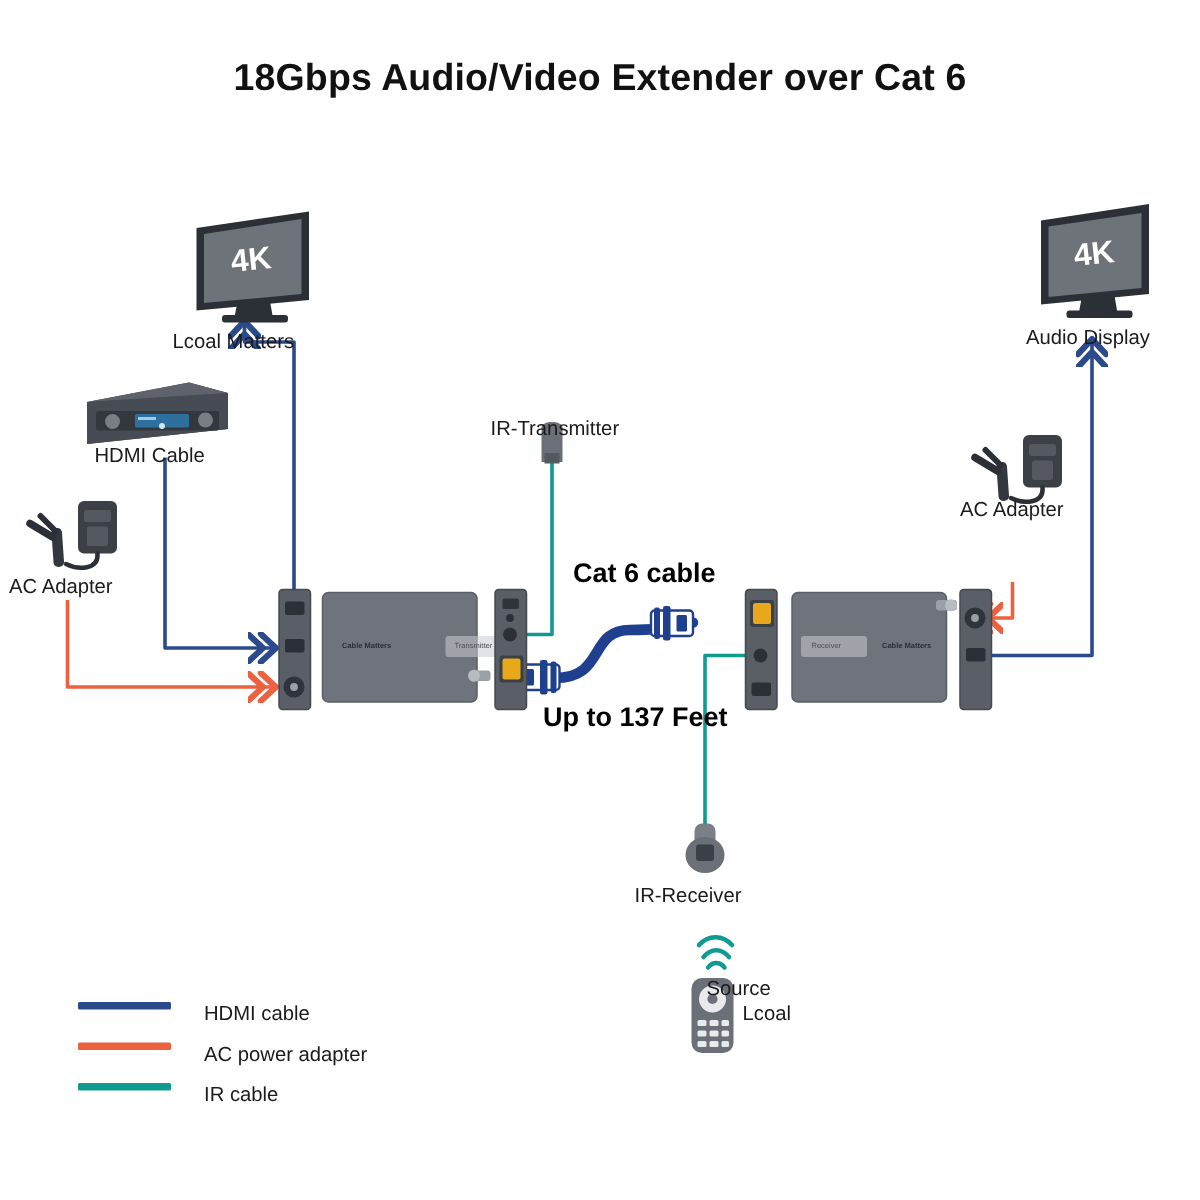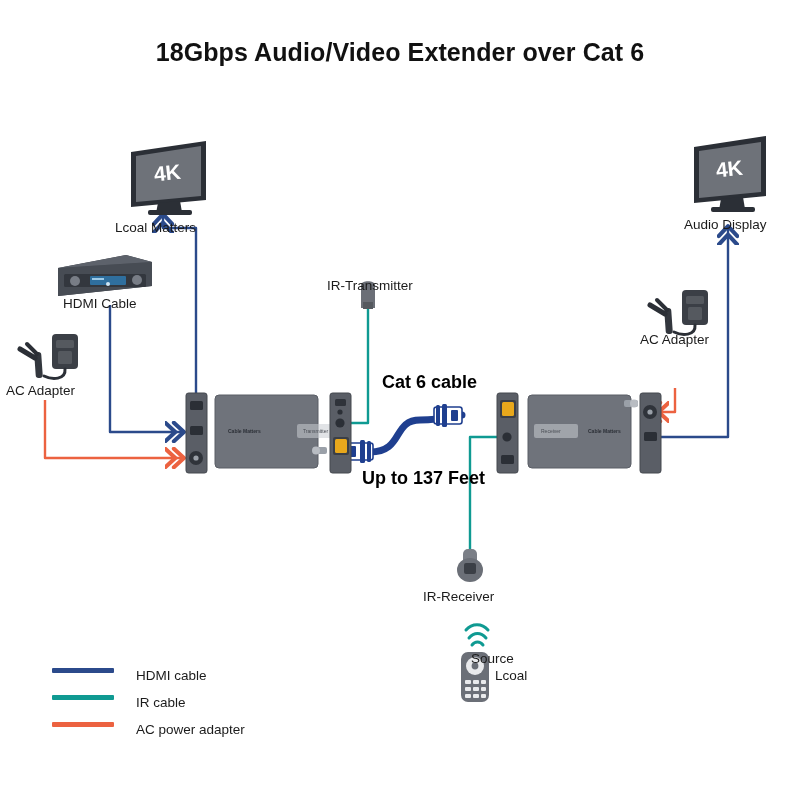--- a/index.html
+++ b/index.html
@@ -232,22 +232,22 @@
   <div class="lbl cap" style="left:684px;top:217px;">Audio Display</div>
 
   <div class="lbl cap" style="left:640px;top:332px;">AC Adapter</div>
 
   <div id="legend">
     <div class="leg-row">
       <div class="leg-swatch" style="background: rgb(43, 74, 139);"></div>
       <div class="leg-text">HDMI cable</div>
     </div>
     <div class="leg-row">
+      <div class="leg-swatch" style="background: rgb(236, 98, 64);"></div>
+      <div class="leg-text">AC power adapter</div>
+    </div>
+    <div class="leg-row">
       <div class="leg-swatch" style="background: rgb(15, 154, 146);"></div>
       <div class="leg-text">IR cable</div>
     </div>
-    <div class="leg-row">
-      <div class="leg-swatch" style="background: rgb(236, 98, 64);"></div>
-      <div class="leg-text">AC power adapter</div>
-    </div>
   </div>
 
 </div>
 
 </body></html>

